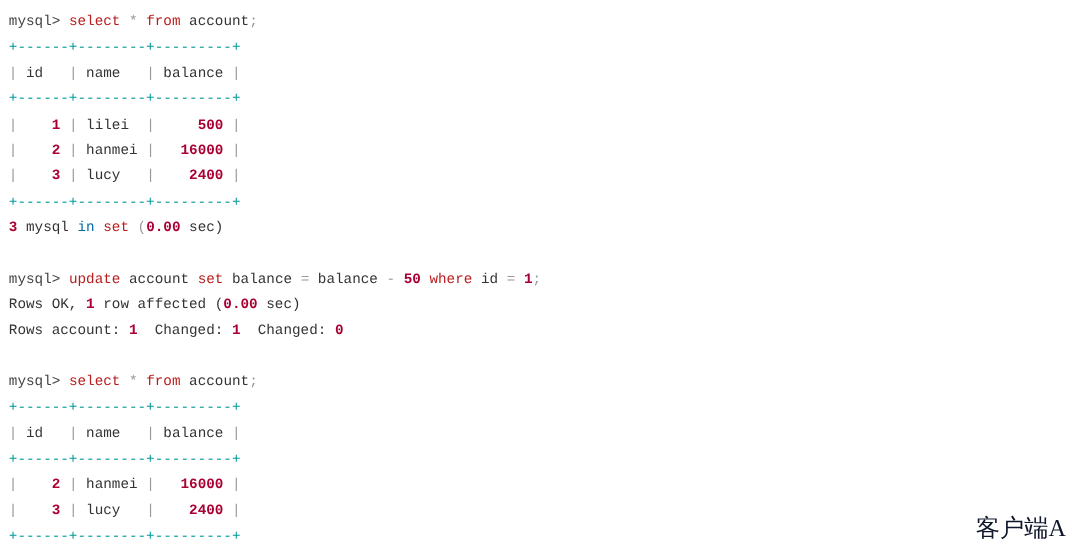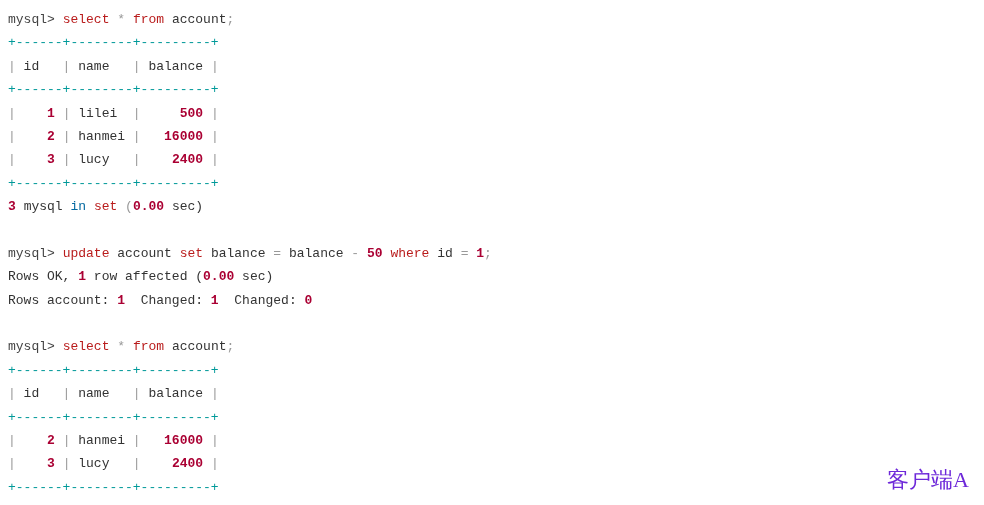--- a/index.html
+++ b/index.html
@@ -19,21 +19,21 @@
     .kw { color: #b91c1c; }
     .gray { color: #999; }
     .teal { color: #0369a1; }
     .sep { color: #009999; }
     .red { color: #aa0033; font-weight: bold; }
     .ident { color: #333; font-family: Liberation Mono, monospace; }
     .client-label {
       position: absolute;
       bottom: 5px;
       right: 15px;
-      color: #6d28d9;
+      color: #0f172a;
       font-size: 22px;
       font-family: "SimSun", "宋体", serif;
     }
   </style>
 </head>
 <body>
 
 <div>
 
 <div class="line"><span class="prompt">mysql&gt;</span> <span class="kw">select</span> <span class="gray">*</span> <span class="kw">from</span> <span class="ident">account</span><span class="gray">;</span></div>

